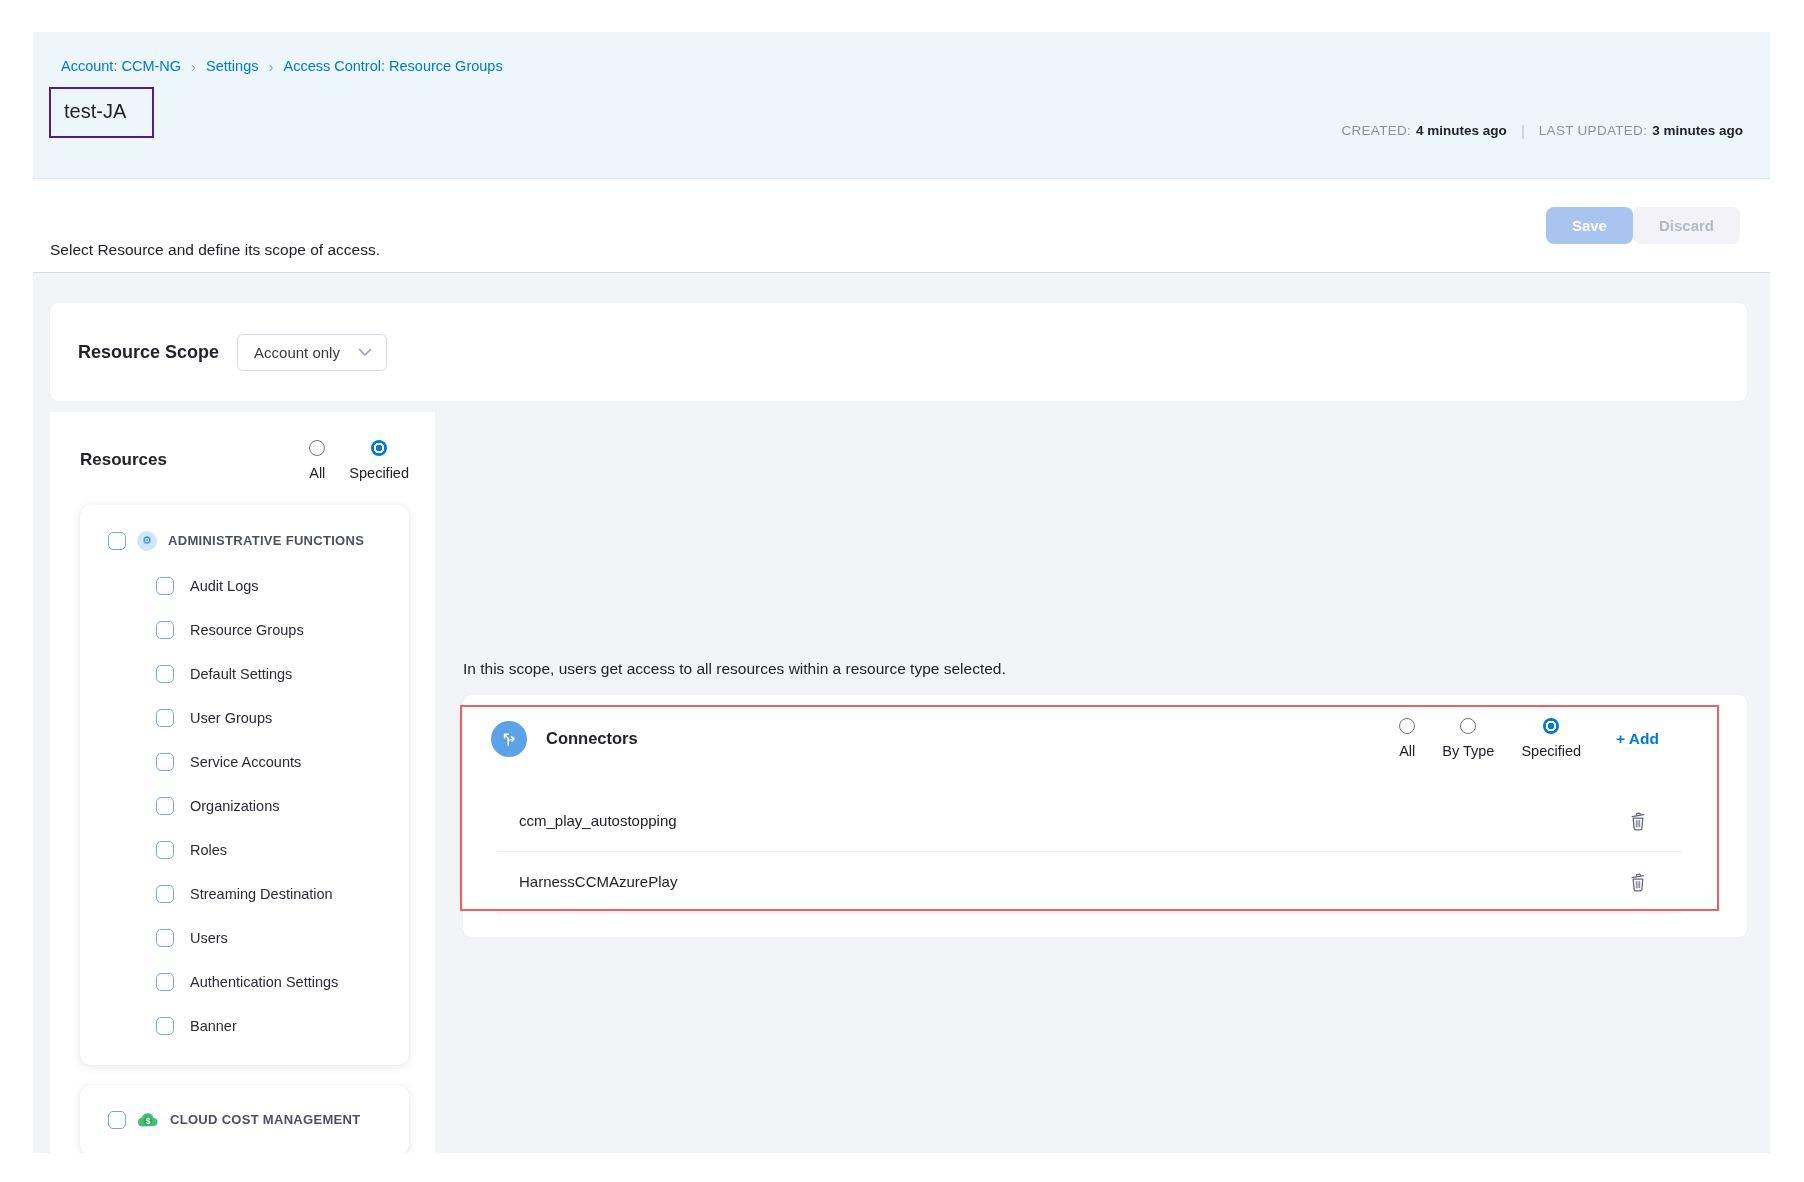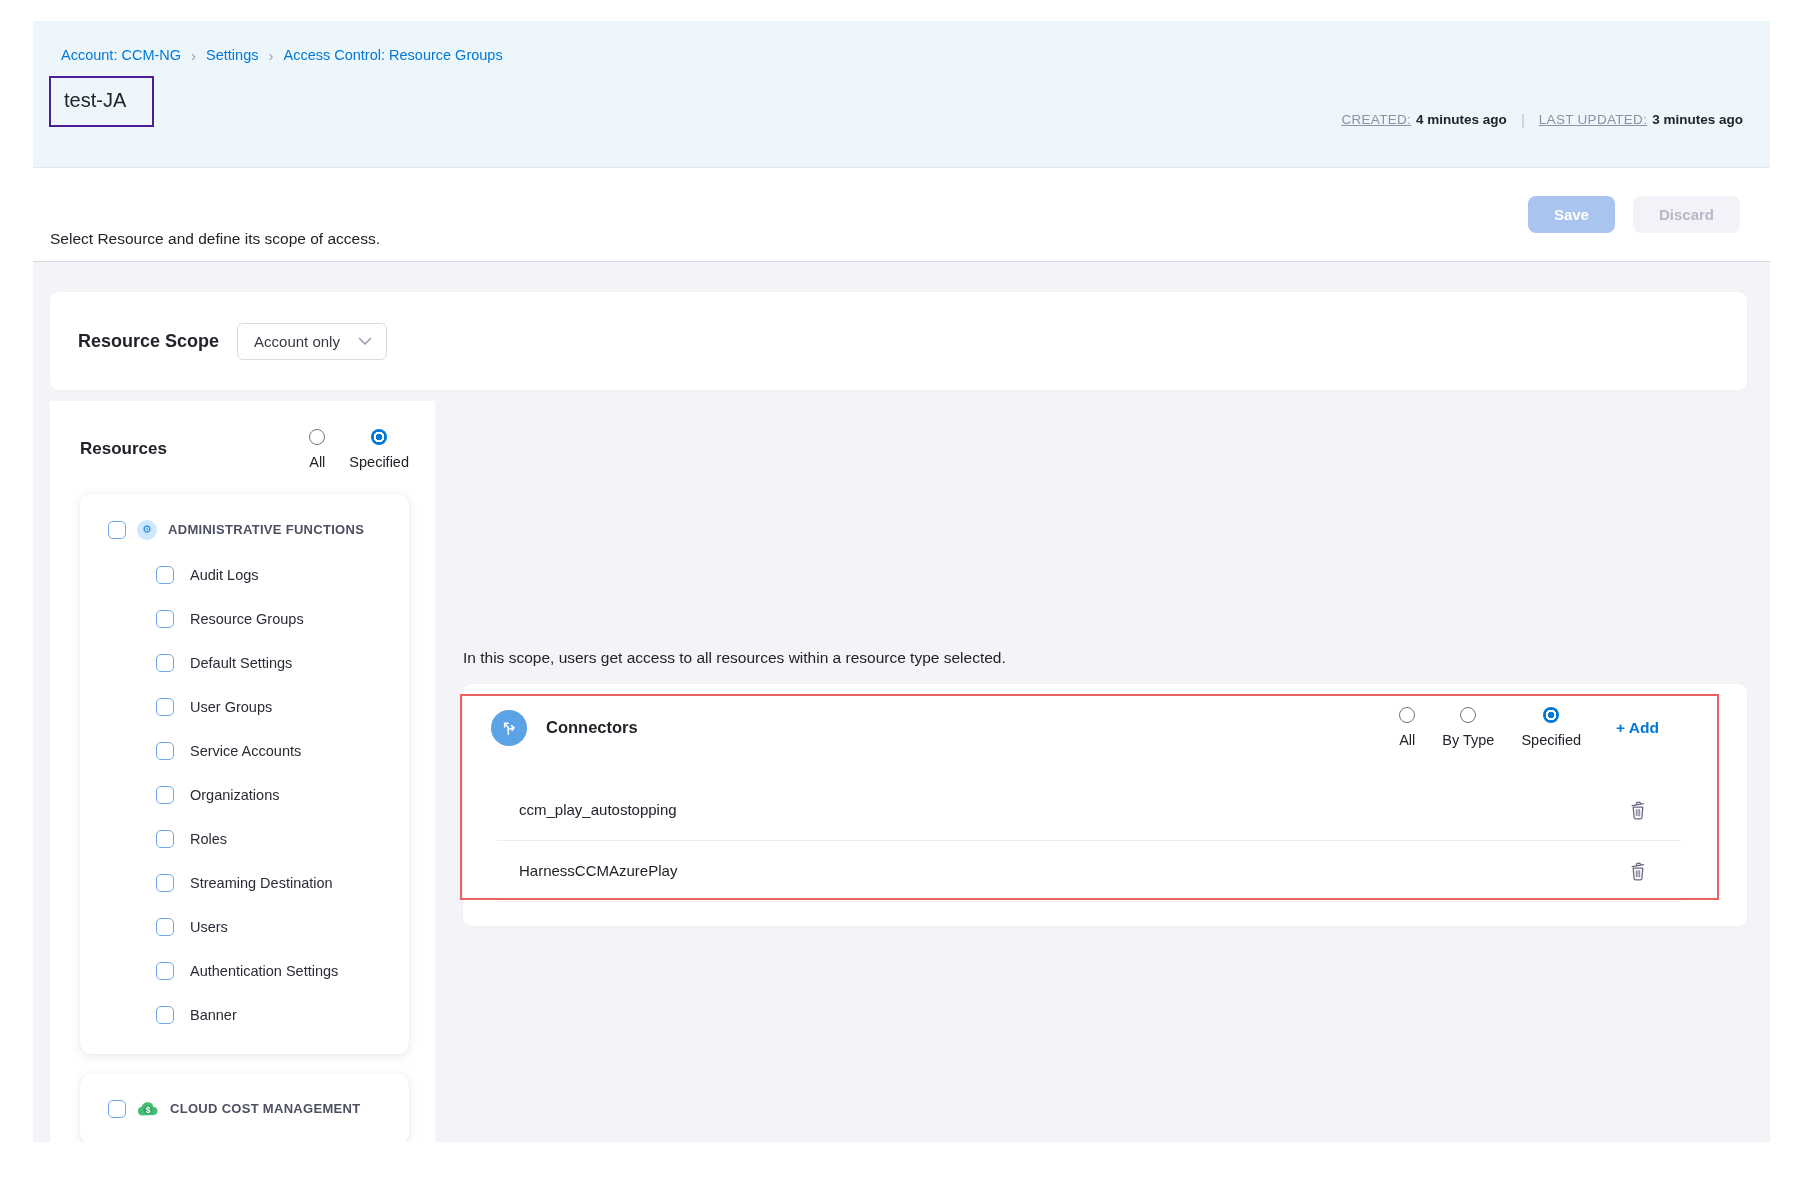--- a/index.html
+++ b/index.html
@@ -1,40 +1,40 @@
 <!DOCTYPE html>
 <html><head>
 <meta charset="utf-8">
 <style>
   * { margin:0; padding:0; box-sizing:border-box; }
   html,body { width:1804px; height:1182px; background:#ffffff; overflow:hidden;
     font-family:"Liberation Sans","DejaVu Sans",sans-serif; color:#22222a; }
 
-  .app { position:absolute; left:33px; top:21px; width:1737px; height:1121px;
+  .app { position:absolute; left:33px; top:32px; width:1737px; height:1121px;
     display:flex; flex-direction:column; background:#ffffff; }
 
   
   .header-band { height:147px; background:#ecf6fb; border-bottom:1px solid #dfe8ef;
     position:relative; flex:0 0 auto; }
   .breadcrumb { padding:26px 0 0 28px; font-size:14.5px; display:flex; align-items:center; gap:10px; }
   .breadcrumb a { color:#0278d5; text-decoration:none; cursor:pointer; }
   .crumb-sep { color:#9b9cb0; font-size:15px; line-height:1; }
   .title-box { display:inline-block; margin:13px 0 0 16px; border:2px solid #4c1d95;
     padding:11px 26px 13px 13px; font-size:20px; color:#22222a; background:transparent; }
   .header-meta { position:absolute; right:27px; top:90px; display:flex; align-items:center;
     gap:14px; font-size:13.5px; white-space:nowrap; }
-  .meta-label { color:#8f90a6; letter-spacing:0.3px;text-decoration:underline; }
+  .meta-label { color:#8f90a6; letter-spacing:0.3px; }
   .meta-value { color:#22222a; font-weight:700; margin-left:5px; }
   .meta-sep { color:#c2c3d2; font-size:15px; }
 
   
   .toolbar { height:94px; background:#ffffff; border-bottom:1px solid #d8d9e3;
     display:flex; align-items:center; padding:0 30px 0 17px; flex:0 0 auto; }
   .toolbar-desc { font-size:15.5px; color:#22222a;margin-top:48px; }
-  .toolbar-actions { margin-left:auto; display:flex; gap:18px; }
+  .toolbar-actions { margin-left:auto; display:flex; }
   .btn { border:none; border-radius:8px; font-size:15px; font-weight:700;
     padding:10px 26px; cursor:pointer; font-family:inherit; }
   .btn-save { background:#a9c4ef; color:#ffffff; }
   .btn-discard { background:#f2f2f8; color:#b7b8c8; }
 
   
   .content { flex:1 1 auto; background:#f3f4f8; padding:30px 23px 0 17px; overflow:hidden; }
 
   .scope-card { background:#ffffff; border-radius:8px; height:98px; display:flex;
     align-items:center; padding:0 28px; box-shadow:0 0 1px rgba(40,41,61,.12); }

